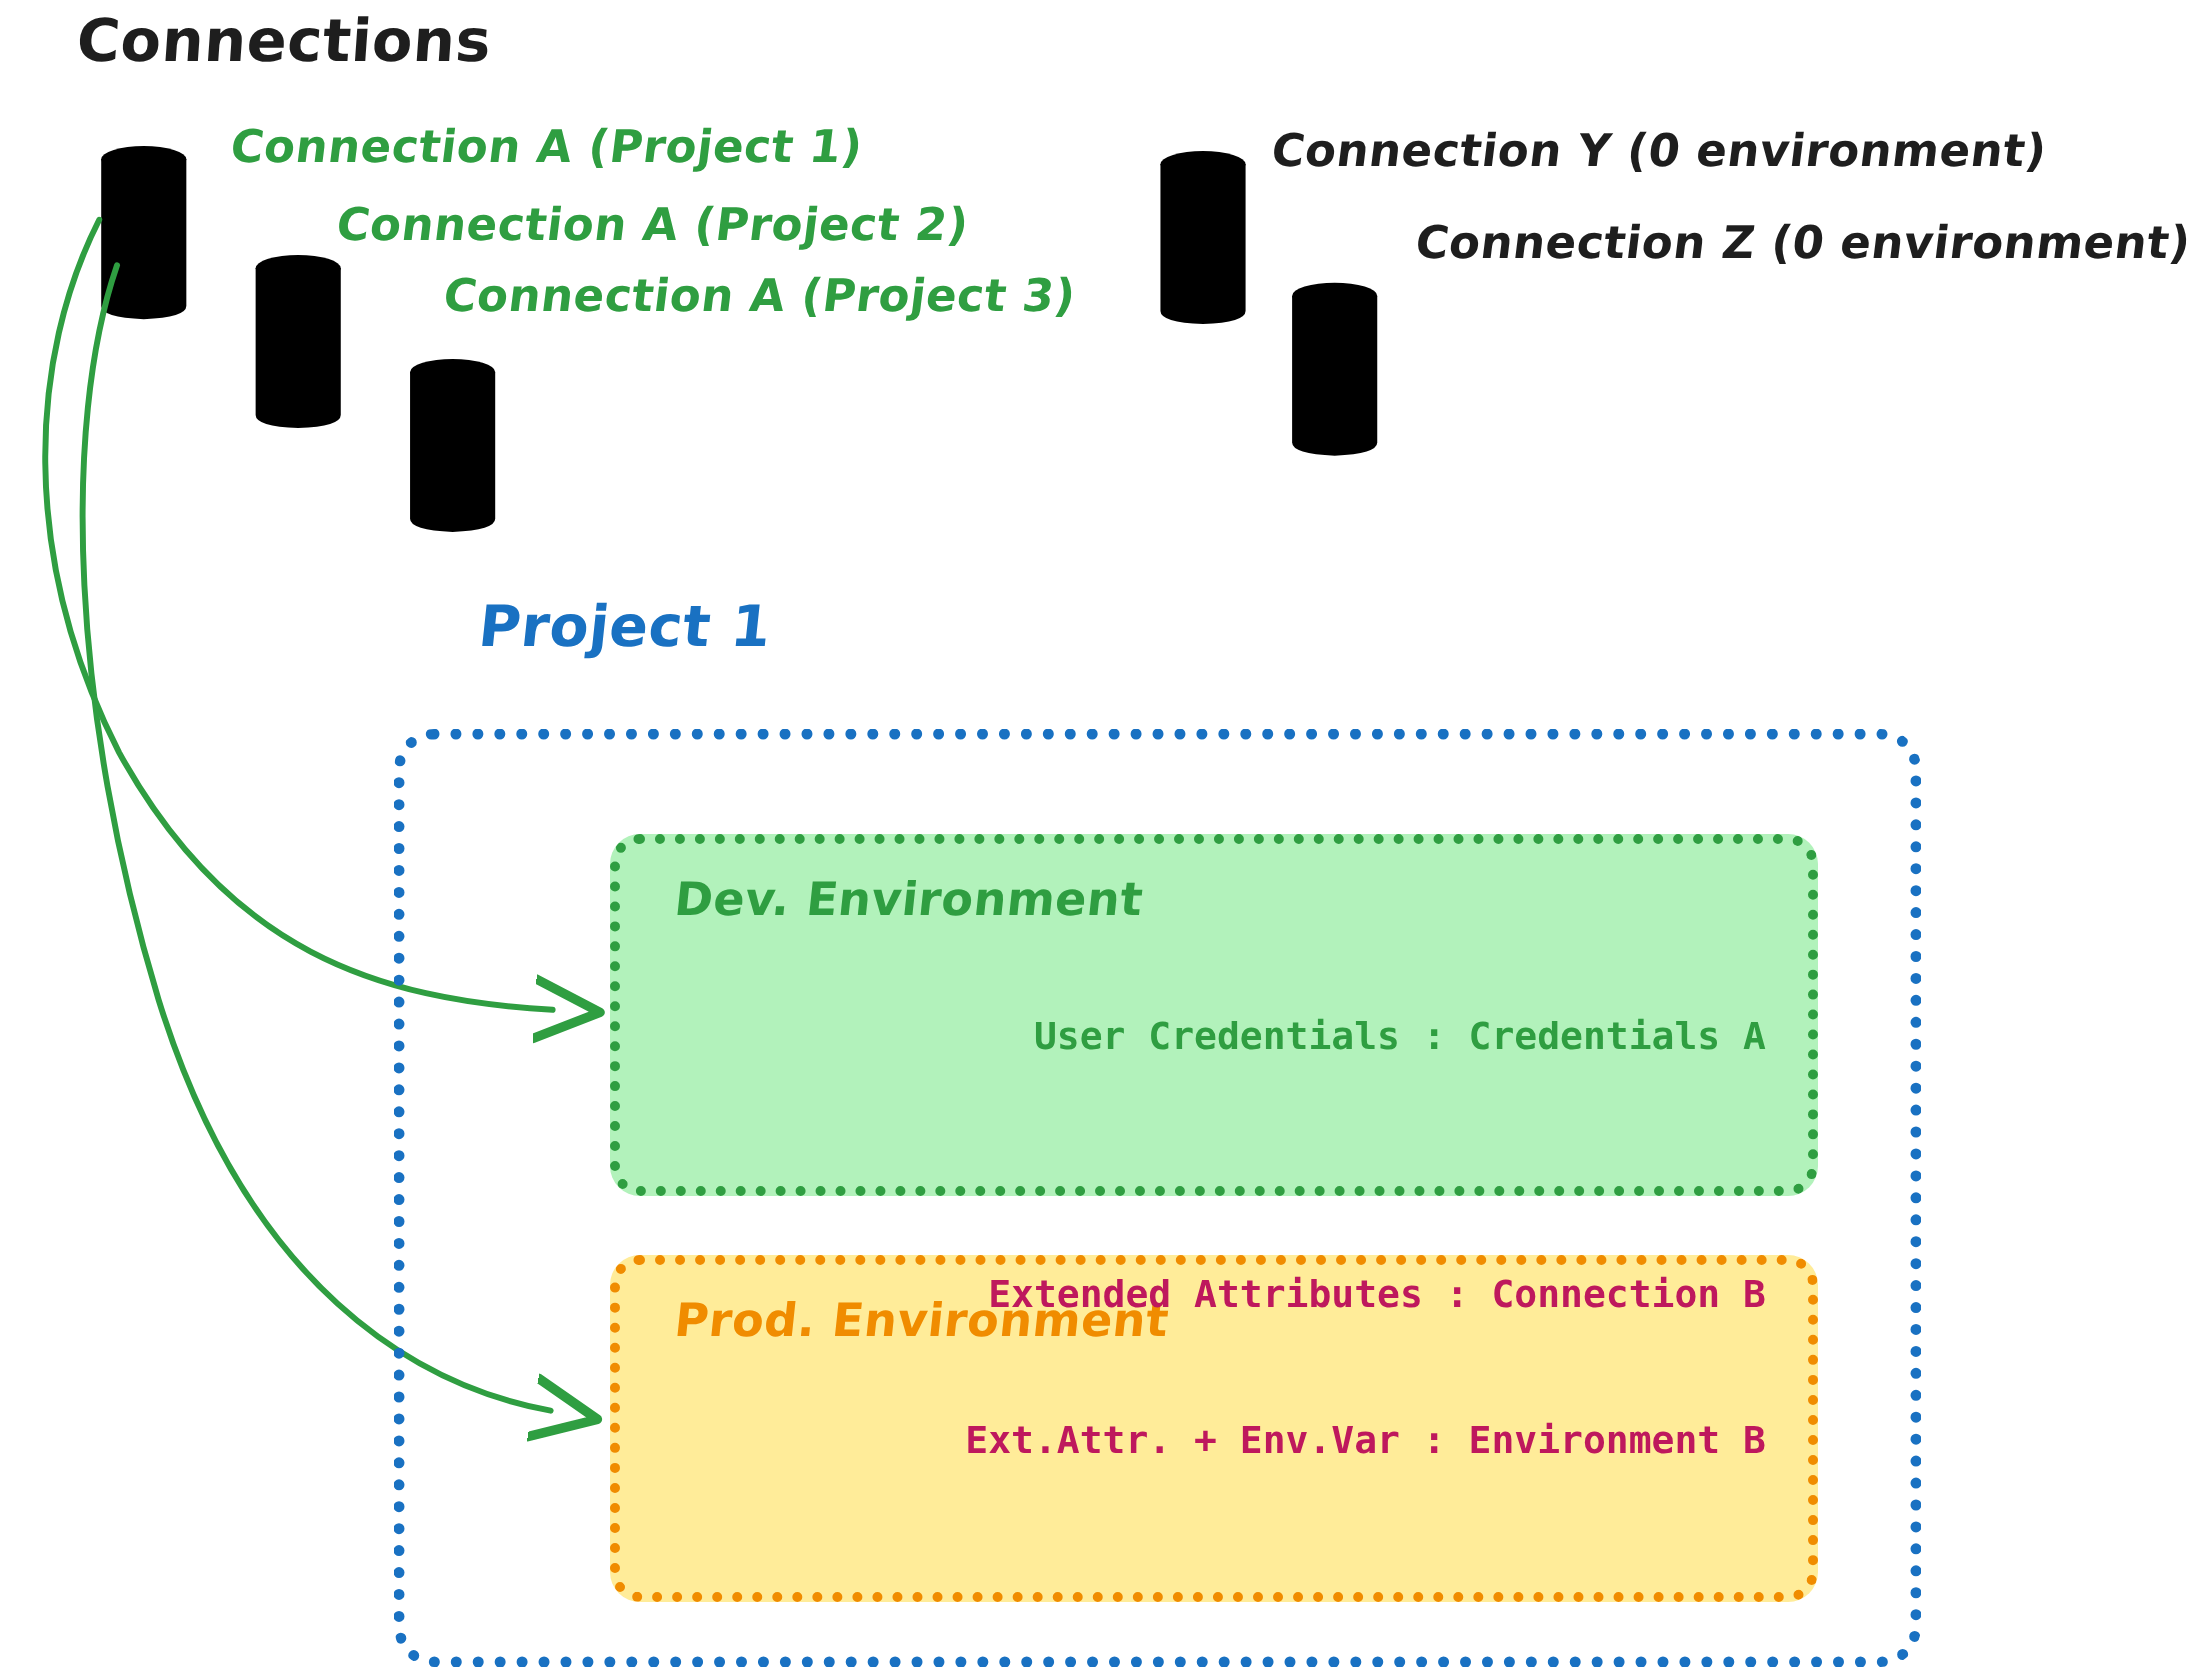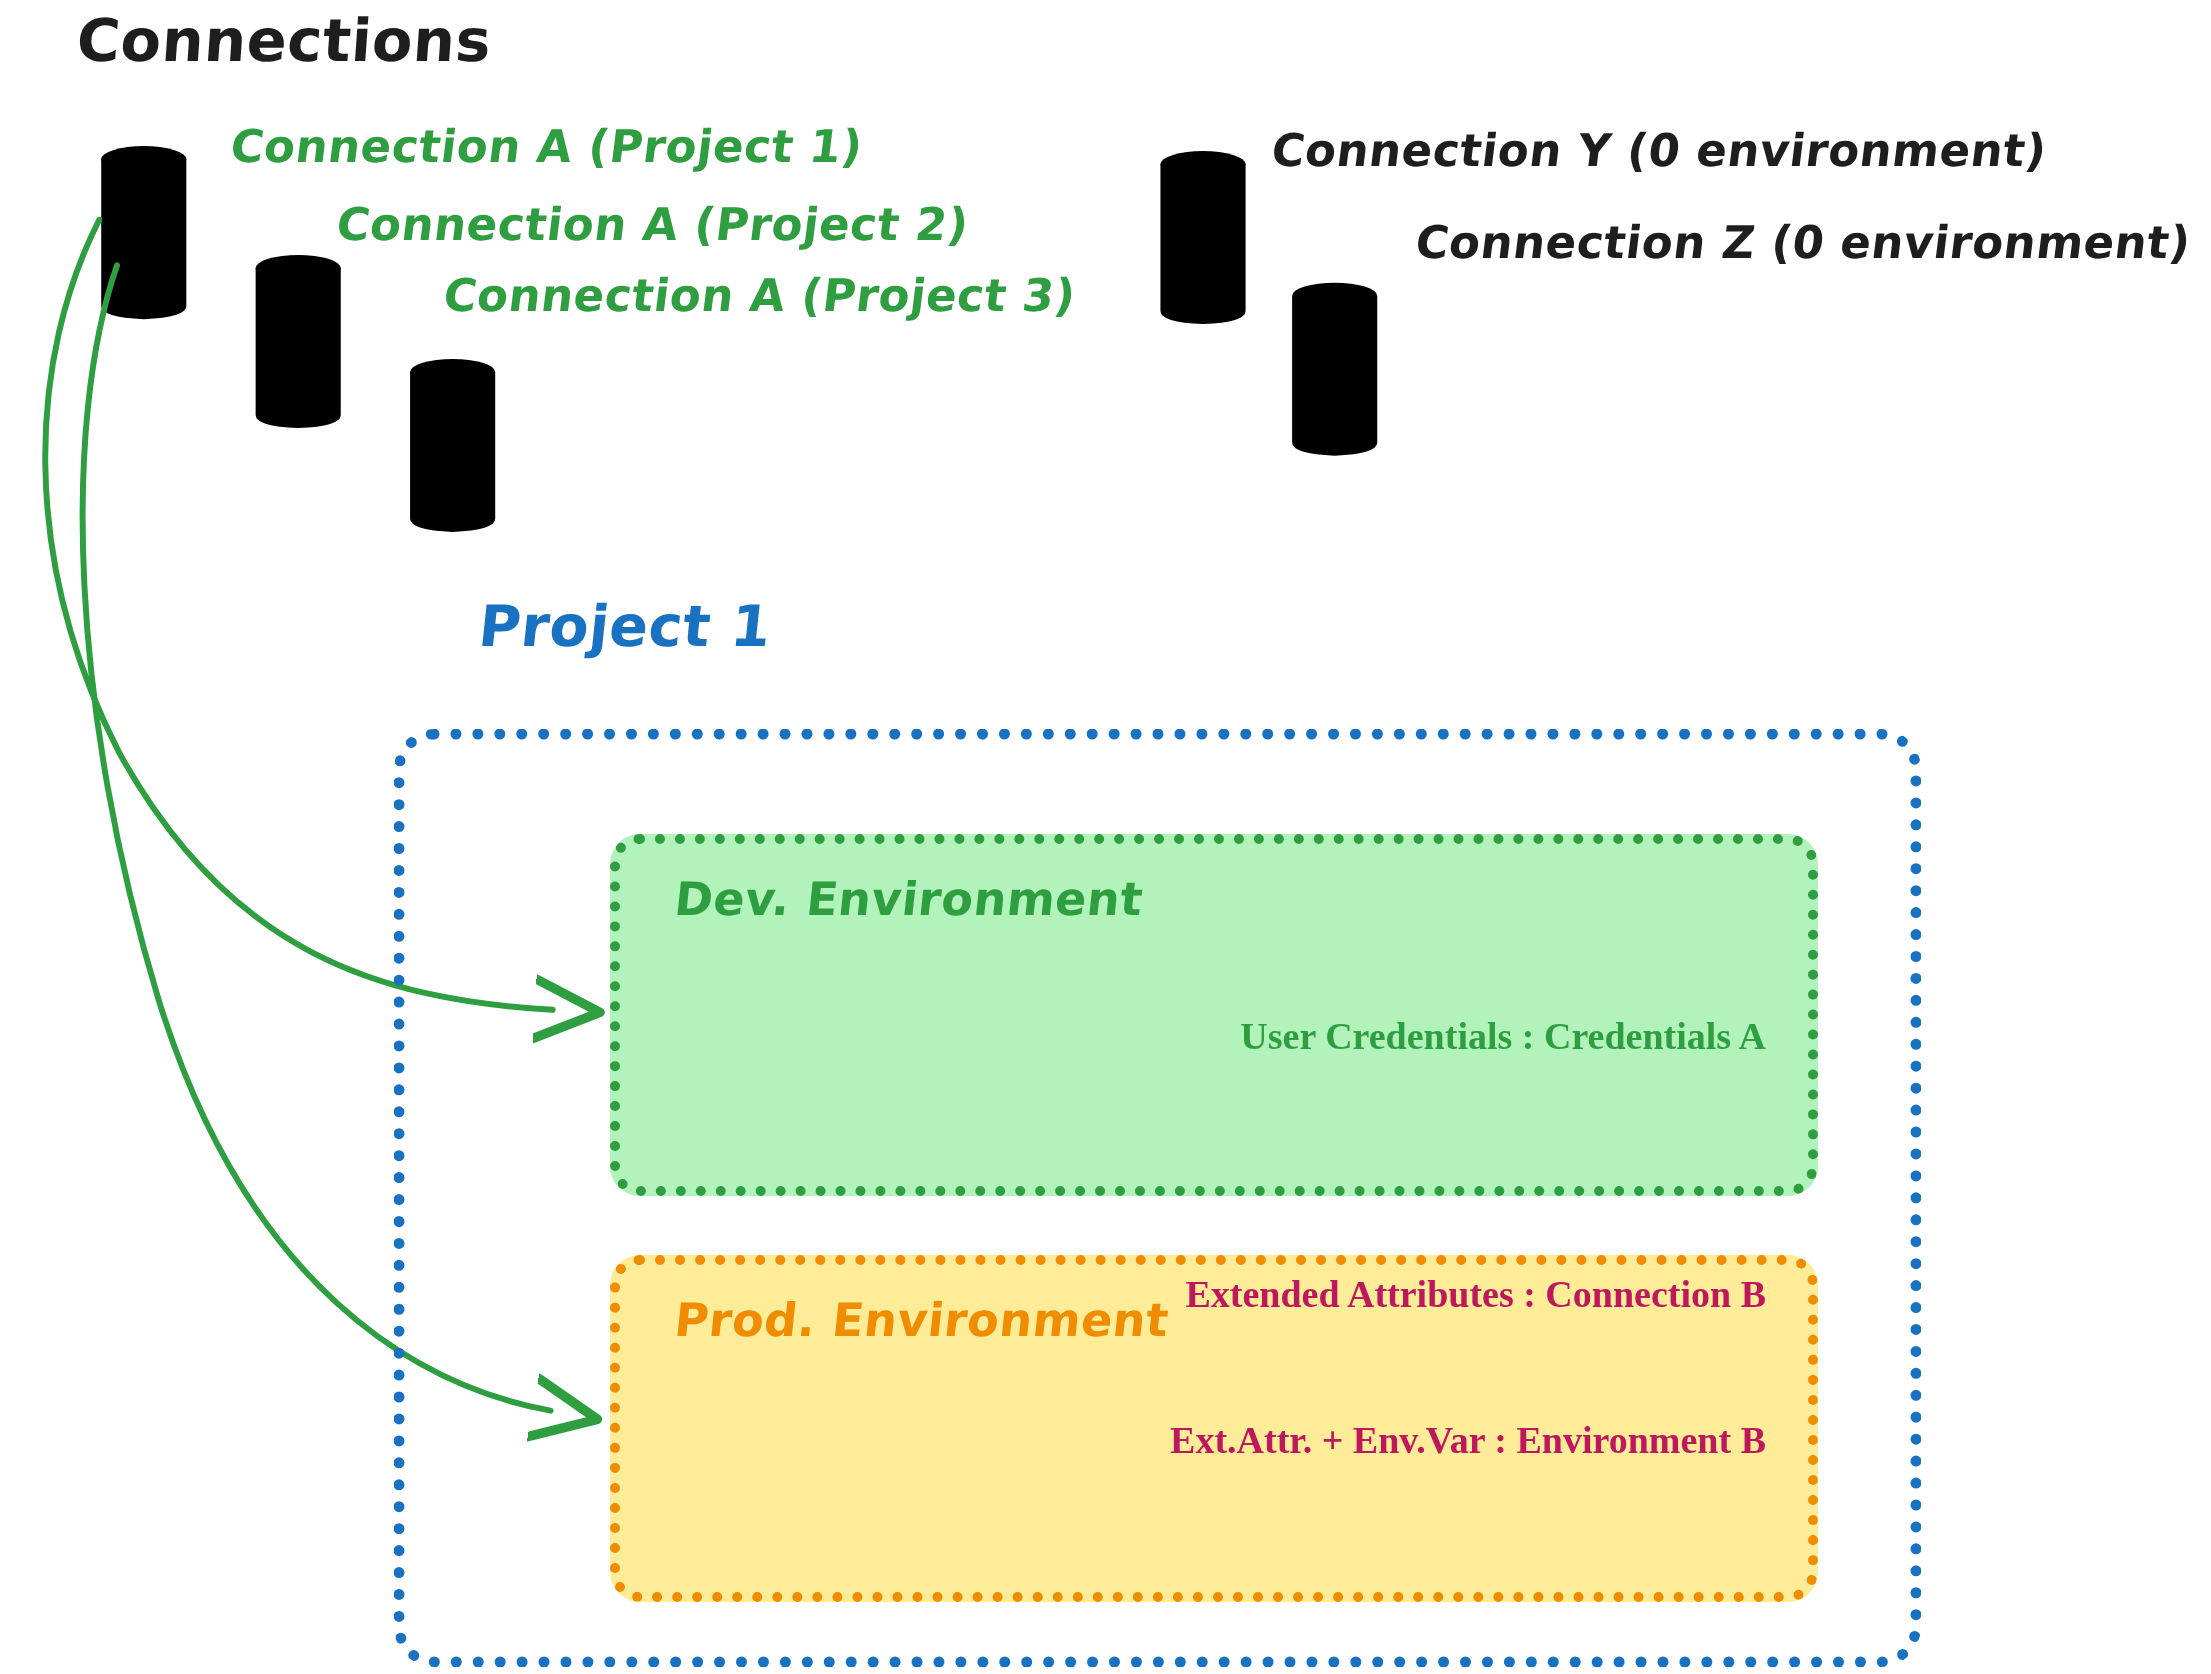--- a/index.html
+++ b/index.html
@@ -72,21 +72,21 @@
 
   .env-lines{
     position:absolute;right:42px;
     text-align:right;
     font-size:38px;
     line-height:1.28;
     white-space:pre;
   }
   #dev-lines{bottom:28px;color:#2f9e41;}
   #prod-lines{bottom:30px;color:#be185d;}
-  #dev-lines div, #prod-lines div{white-space:pre;font-family:Liberation Serif, serif;}
+  #dev-lines div, #prod-lines div{white-space:pre;}
 
   
   #project-box{
     position:absolute;left:394px;top:729px;
     width:1505px;height:916px;
     border:11px dotted #1971c2;
     border-radius:40px;
   }
 </style>
 </head>

